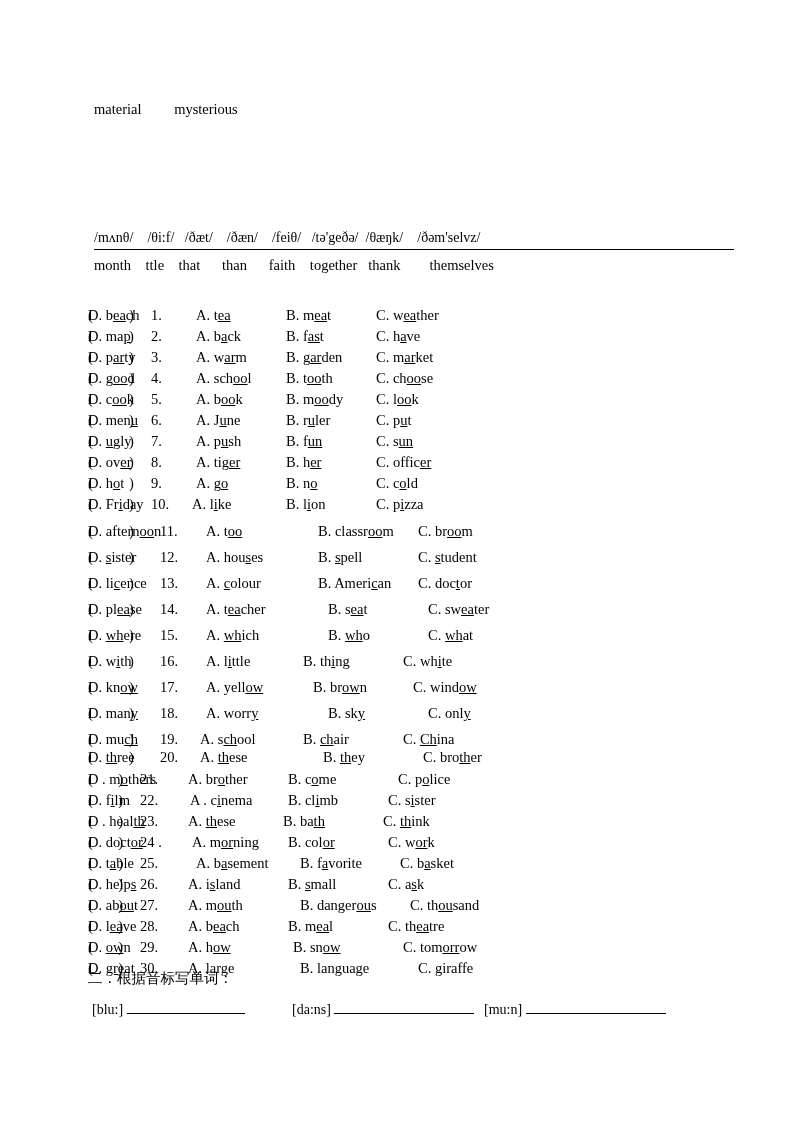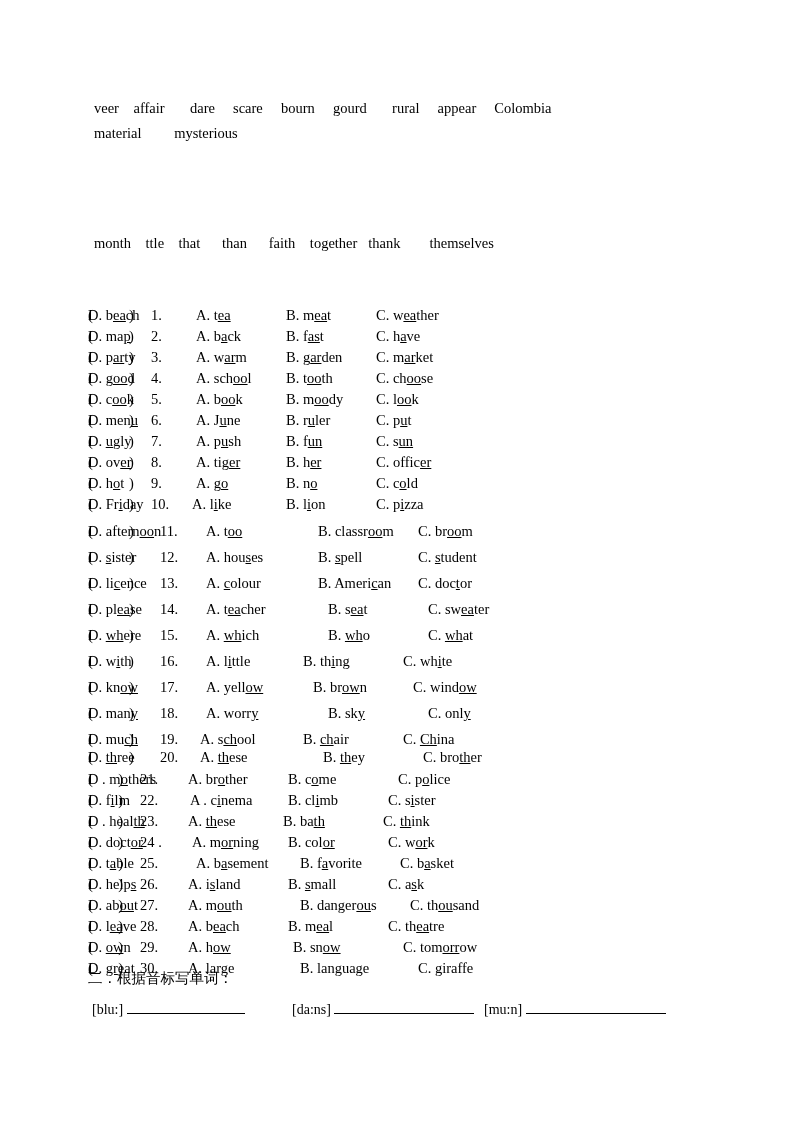--- a/index.html
+++ b/index.html
@@ -105,25 +105,25 @@
     vertical-align: baseline;
   }
   .ipa { font-family: "Liberation Serif", "DejaVu Serif", serif; }
 </style>
 </head>
 <body>
 
 <div class="page">
 
   <div id="header-block">
-    <div class="hdr-line hdr-wordrow">veer    affair       dare     scare     bourn     gourd       rural     appear     Colombia</div>
     <div class="hdr-line" style="margin-top:1px;">material         mysterious</div>
   </div>
 
   <div id="phon-block">
+    <div id="phon-symbols" class="ipa">/mʌnθ/    /θi:f/   /ðæt/    /ðæn/    /feiθ/   /tə'geðə/  /θæŋk/    /ðəm'selvz/</div>
     <div id="phon-words">month    ttle    that      than      faith    together   thank        themselves</div>
   </div>
 
 
   <div id="questions-container">
       <div class="q-row" style="top: 306px;"><span class="q-paren" style="position: absolute; left: 0px;">(          )</span><span class="q-num" style="position: absolute; left: 63px;">1.</span><span class="opt" style="position: absolute; left: 108px;"><span>A. </span><span>t</span><span class="u">ea</span></span><span class="opt" style="position: absolute; left: 198px;"><span>B. </span><span>m</span><span class="u">ea</span><span>t</span></span><span class="opt" style="position: absolute; left: 288px;"><span>C. </span><span>w</span><span class="u">ea</span><span>ther</span></span><span class="opt" style="position: absolute;"><span>D. </span><span>b</span><span class="u">ea</span><span>ch</span></span></div>
       <div class="q-row" style="top: 327px;"><span class="q-paren" style="position: absolute; left: 0px;">(          )</span><span class="q-num" style="position: absolute; left: 63px;">2.</span><span class="opt" style="position: absolute; left: 108px;"><span>A. </span><span>b</span><span class="u">a</span><span>ck</span></span><span class="opt" style="position: absolute; left: 198px;"><span>B. </span><span>f</span><span class="u">as</span><span>t</span></span><span class="opt" style="position: absolute; left: 288px;"><span>C. </span><span>h</span><span class="u">a</span><span>ve</span></span><span class="opt" style="position: absolute;"><span>D. </span><span>ma</span><span class="u">p</span></span></div>
       <div class="q-row" style="top: 348px;"><span class="q-paren" style="position: absolute; left: 0px;">(          )</span><span class="q-num" style="position: absolute; left: 63px;">3.</span><span class="opt" style="position: absolute; left: 108px;"><span>A. </span><span>w</span><span class="u">ar</span><span>m</span></span><span class="opt" style="position: absolute; left: 198px;"><span>B. </span><span>g</span><span class="u">ar</span><span>den</span></span><span class="opt" style="position: absolute; left: 288px;"><span>C. </span><span>m</span><span class="u">ar</span><span>ket</span></span><span class="opt" style="position: absolute;"><span>D. </span><span>p</span><span class="u">ar</span><span>ty</span></span></div>
       <div class="q-row" style="top: 369px;"><span class="q-paren" style="position: absolute; left: 0px;">(          )</span><span class="q-num" style="position: absolute; left: 63px;">4.</span><span class="opt" style="position: absolute; left: 108px;"><span>A. </span><span>sch</span><span class="u">oo</span><span>l</span></span><span class="opt" style="position: absolute; left: 198px;"><span>B. </span><span>t</span><span class="u">oo</span><span>th</span></span><span class="opt" style="position: absolute; left: 288px;"><span>C. </span><span>ch</span><span class="u">oo</span><span>se</span></span><span class="opt" style="position: absolute;"><span>D. </span><span>g</span><span class="u">oo</span><span>d</span></span></div>
       <div class="q-row" style="top: 390px;"><span class="q-paren" style="position: absolute; left: 0px;">(          )</span><span class="q-num" style="position: absolute; left: 63px;">5.</span><span class="opt" style="position: absolute; left: 108px;"><span>A. </span><span>b</span><span class="u">oo</span><span>k</span></span><span class="opt" style="position: absolute; left: 198px;"><span>B. </span><span>m</span><span class="u">oo</span><span>dy</span></span><span class="opt" style="position: absolute; left: 288px;"><span>C. </span><span>l</span><span class="u">oo</span><span>k</span></span><span class="opt" style="position: absolute;"><span>D. </span><span>c</span><span class="u">oo</span><span>k</span></span></div>

